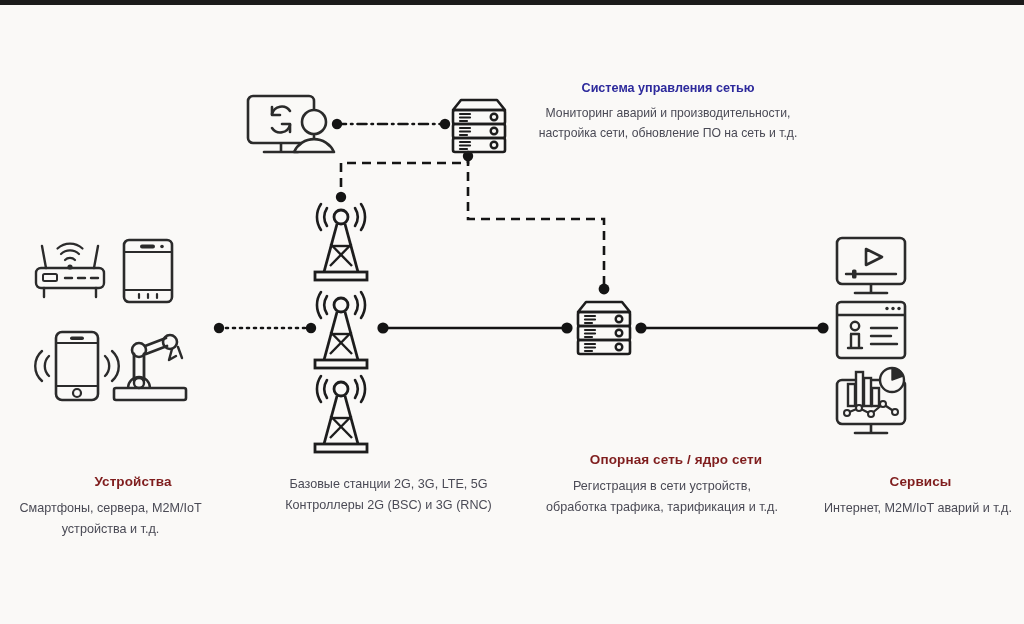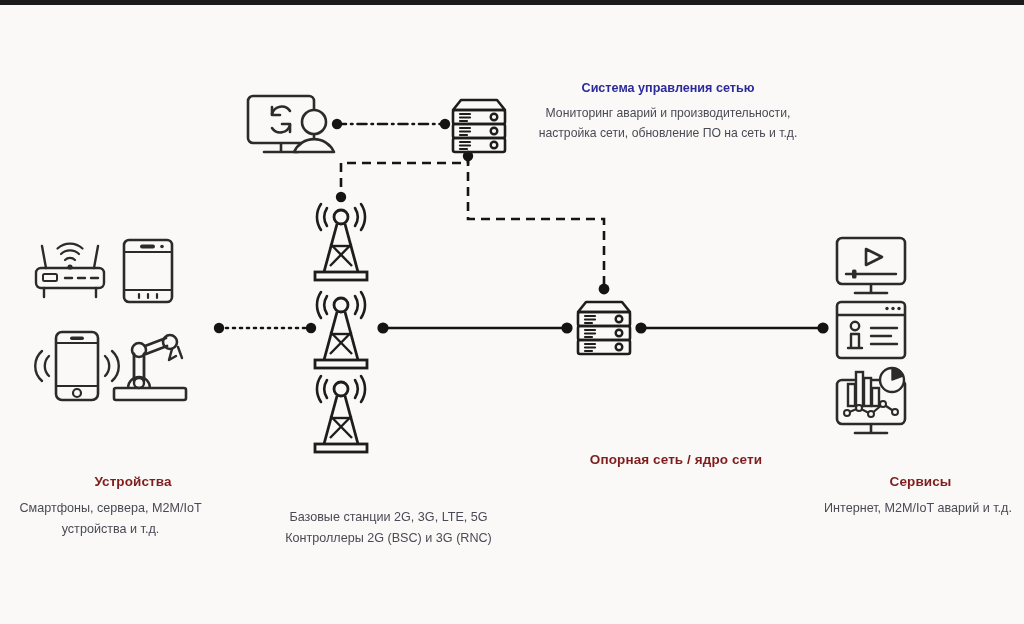--- a/index.html
+++ b/index.html
@@ -289,25 +289,26 @@
     <p class="callout-title">Система управления сетью</p>
     <p class="callout-body">Мониторинг аварий и производительности, настройка сети, обновление ПО на сеть и т.д.</p>
   </div>
 
   <div class="legend" style="left:18px; top:474px; width:230px;">
     <p class="legend-title">Устройства</p>
     <p class="legend-body" style="width:185px;">Смартфоны, сервера, M2M/IoT устройства и т.д.</p>
   </div>
 
   <div class="legend" style="left:281px; top:474px; width:250px;">
-    <p class="legend-body" style="width:215px;margin-top:33px;">Базовые станции 2G, 3G, LTE, 5G Контроллеры 2G (BSC) и 3G (RNC)</p>
+    <p class="legend-body" style="width:215px;">Базовые станции 2G, 3G, LTE, 5G Контроллеры 2G (BSC) и 3G (RNC)</p>
   </div>
 
   <div class="legend" style="left:546px; top:452px; width:260px;">
     <p class="legend-title">Опорная сеть / ядро сети</p>
+    <p class="legend-body" style="width:232px;">Регистрация в сети устройств, обработка трафика, тарификация и т.д.</p>
   </div>
 
   <div class="legend" style="left:818px; top:474px; width:205px;">
     <p class="legend-title">Сервисы</p>
     <p class="legend-body" style="width:200px;">Интернет, M2M/IoT аварий и т.д.</p>
   </div>
 
 </div>
 
 </body></html>

